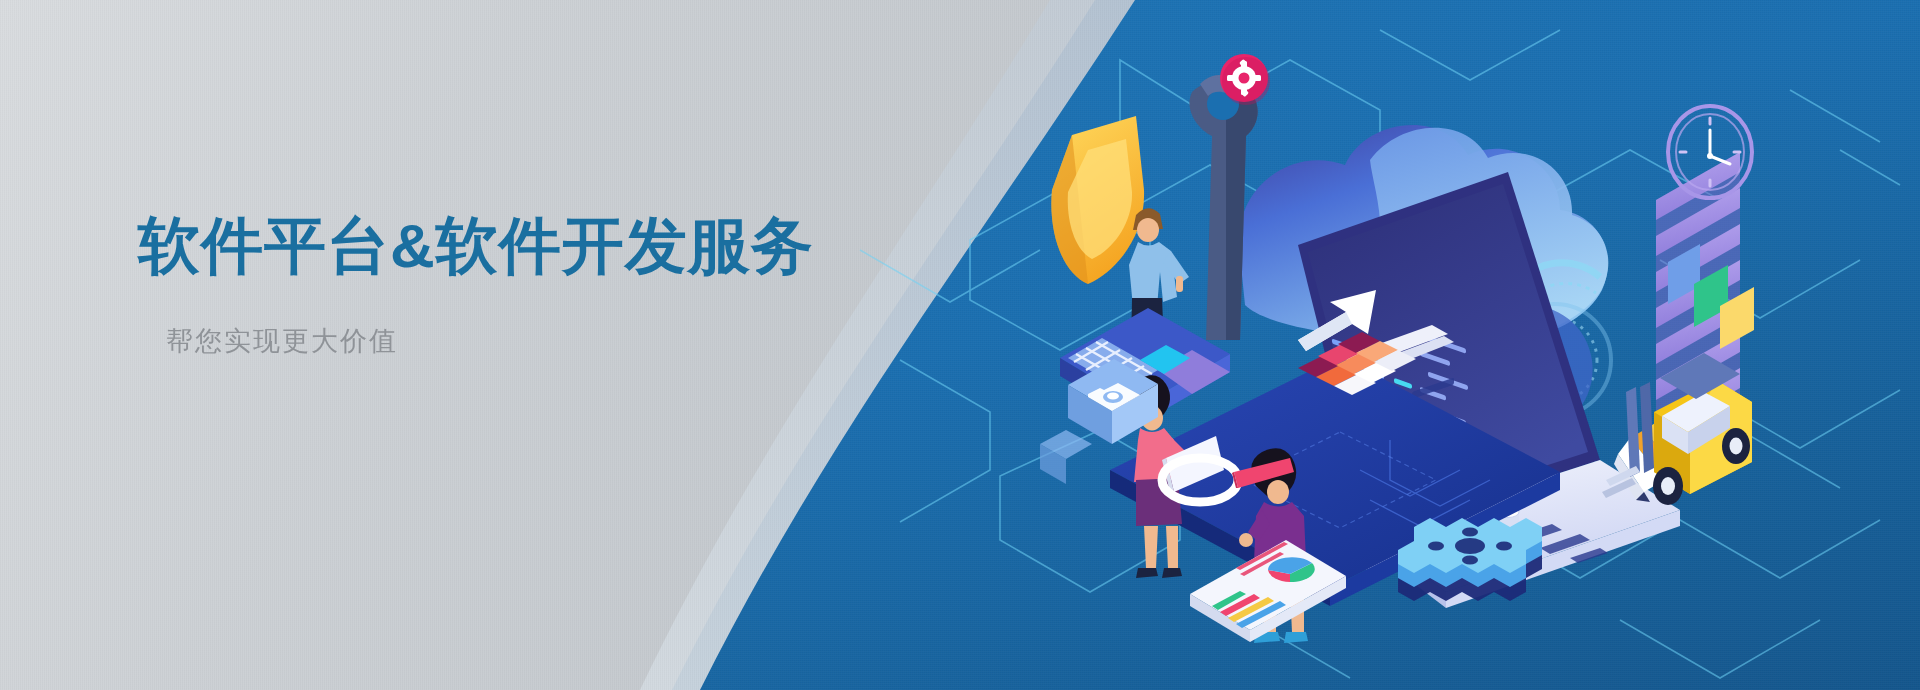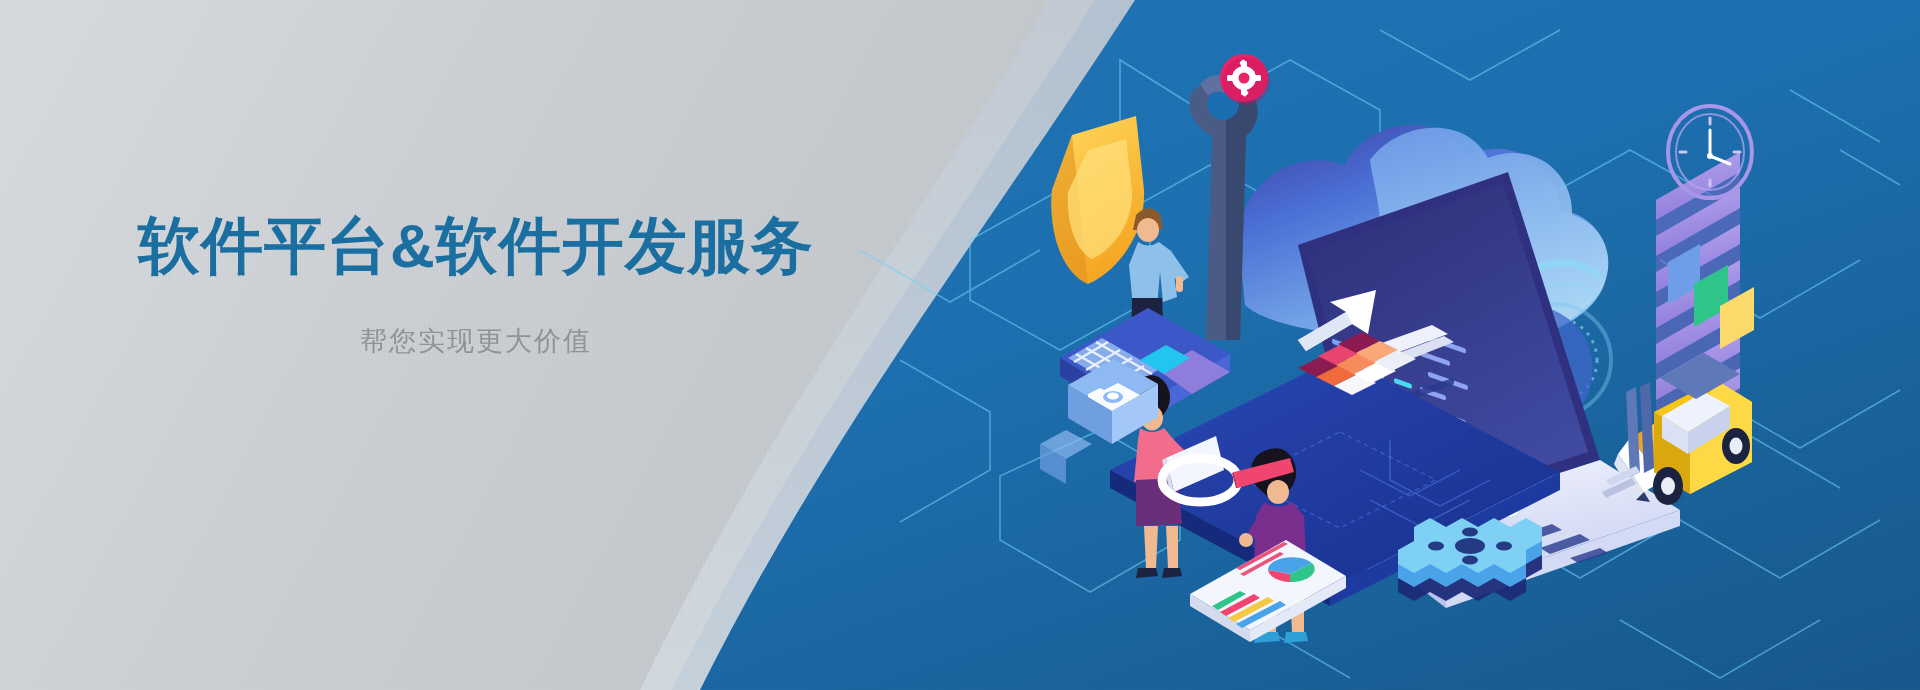--- a/index.html
+++ b/index.html
@@ -4,40 +4,39 @@
 <title>Banner</title>
 <style>
   * { margin:0; padding:0; box-sizing:border-box; }
   html, body {
     width:1920px; height:690px; overflow:hidden;
     font-family:"Liberation Sans","DejaVu Sans",sans-serif;
   }
   #banner {
     position:relative; width:1920px; height:690px; overflow:hidden;
     background:#1b6fb0;
-    text-align:center;
   }
   
   .layer { position:absolute; top:0; left:0; width:1920px; height:690px; }
   .noise {
     position:absolute; inset:0;
     background-image:
       repeating-linear-gradient(0deg, rgba(255,255,255,.022) 0 1px, transparent 1px 2px),
       repeating-linear-gradient(90deg, rgba(0,0,0,.022) 0 1px, transparent 1px 2px);
     pointer-events:none;
   }
   
   .text-block { position:absolute; left:138px; top:210px; z-index:40; }
   .headline {
     font-size:62px; font-weight:700; letter-spacing:1px;
     color:#1a6fa0; line-height:1.15; white-space:nowrap;
   }
   .subhead {
     margin-top:42px; font-size:27px; font-weight:400;
-    color:#8f9398; letter-spacing:2px; white-space:nowrap;
+    color:#8f9398; letter-spacing:2px; white-space:nowrap;margin-left:28px;
   }
   
   #art { position:absolute; left:1040px; top:40px; width:880px; height:620px; z-index:30; }
   #art svg { display:block; }
 </style>
 </head>
 <body>
 
 <div id="banner">
 

